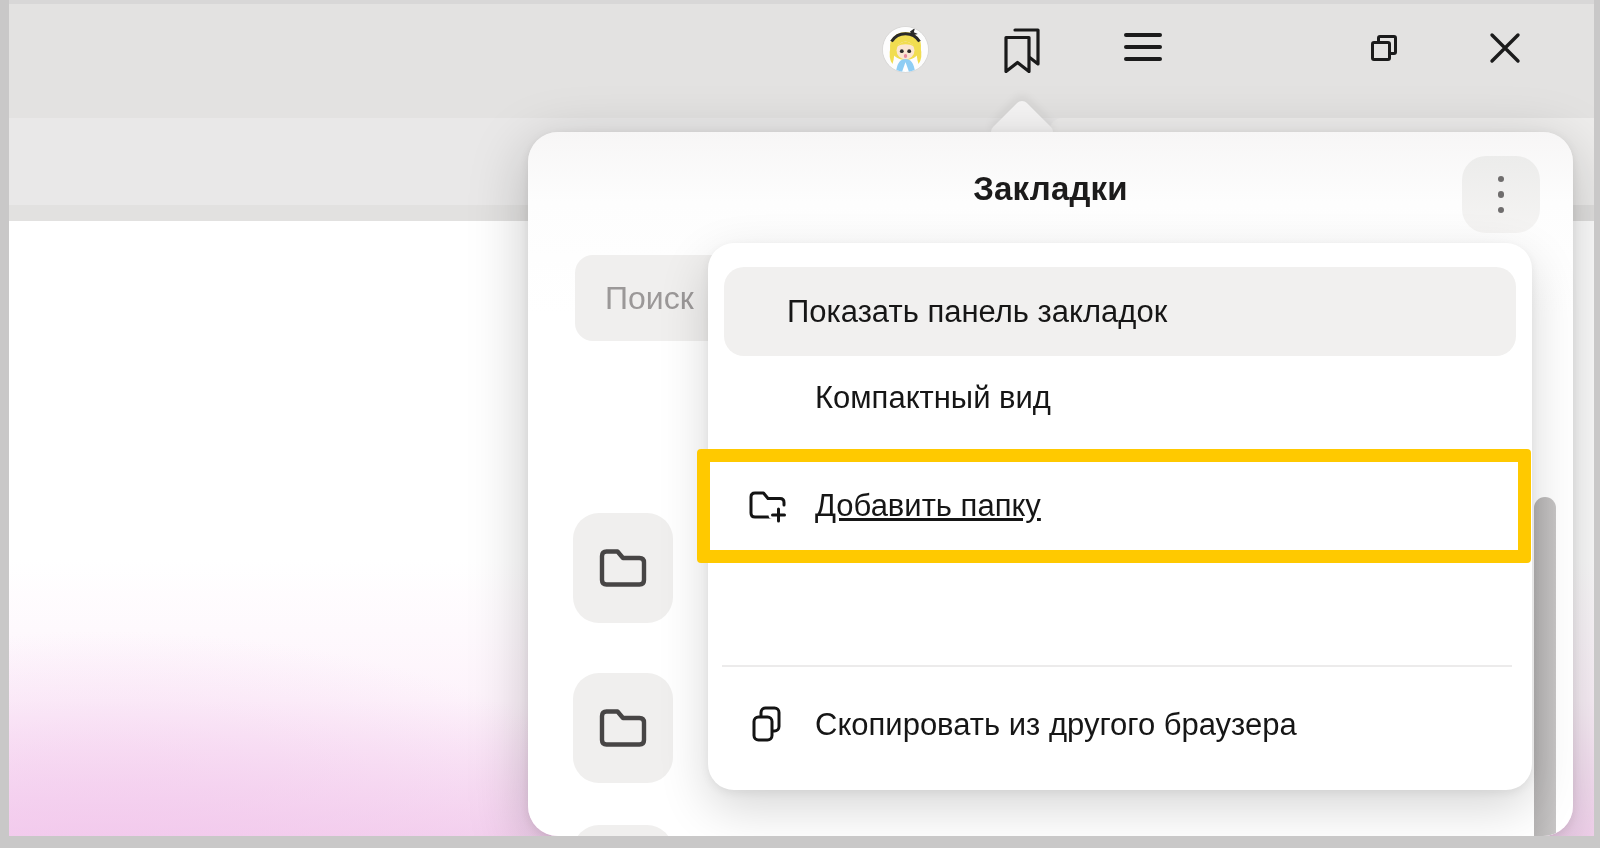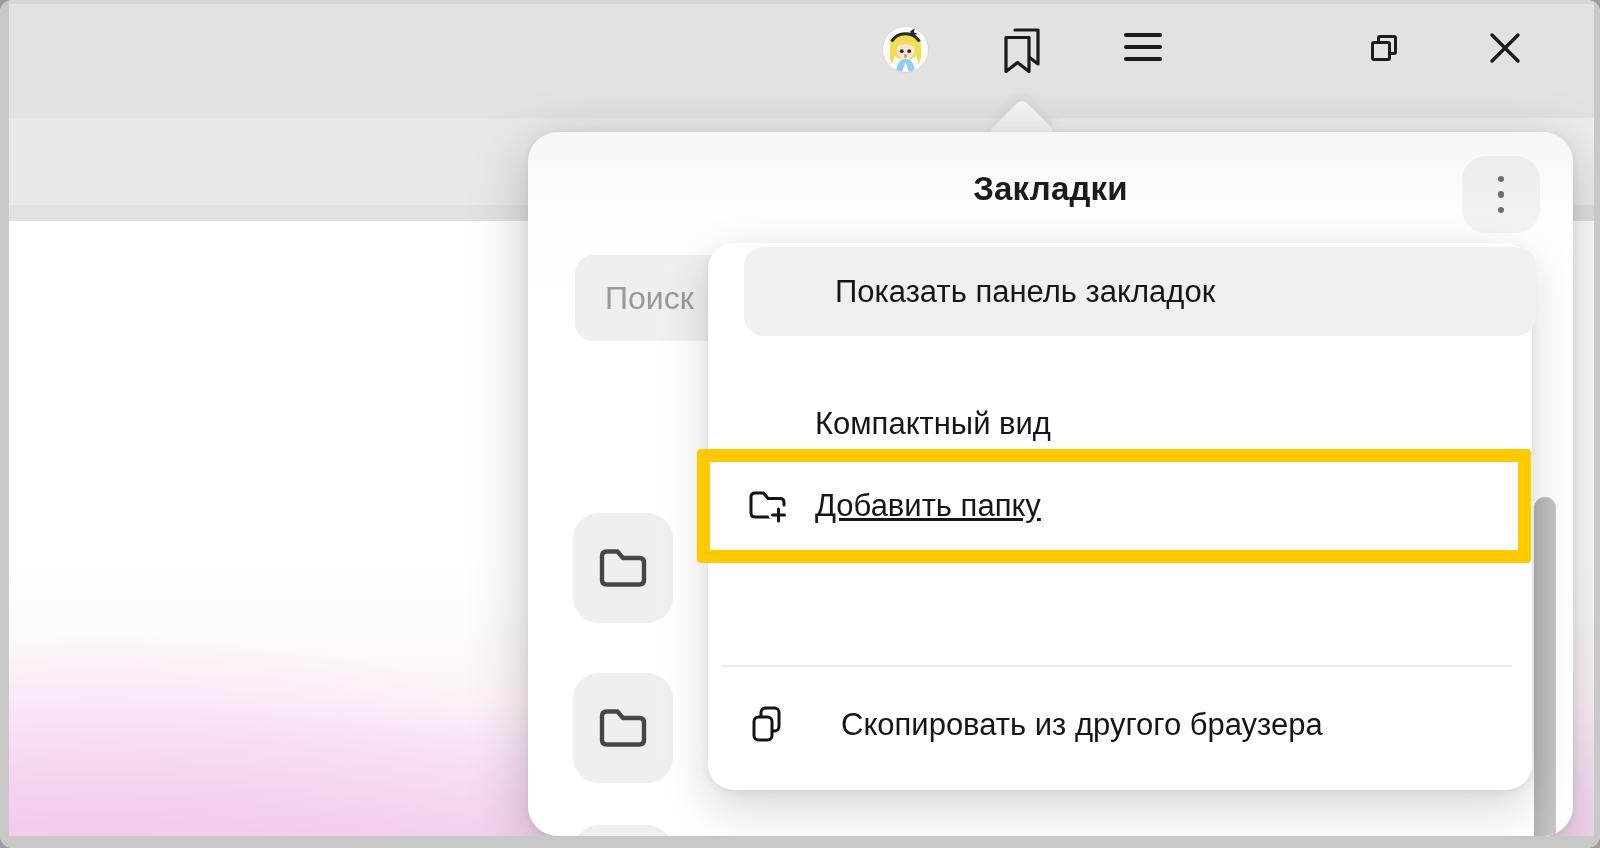--- a/index.html
+++ b/index.html
@@ -1,20 +1,19 @@
 <!DOCTYPE html>
 <html style="--accent-yellow: #FFC900; --hover-gray: #F1F0EF; --search-bg: #F0EFEE; --scrollbar-gray: #BDBBBB; --pink-gradient: #F4D4EF;"><head>
 <meta charset="utf-8">
 <style>
   html,body{margin:0;padding:0;background:#9e9d9d;}
   .stage{
     position:relative;width:1600px;height:848px;overflow:hidden;
     font-family:"Liberation Sans","DejaVu Sans",sans-serif;
     background:#e9e8e8;
-    border-radius:13px;
     -webkit-font-smoothing:antialiased;
   }
   .abs{position:absolute;}
 
   
   .border-left  {left:0;top:0;width:9px;height:848px;background:#c9c8c8;z-index:90;}
   .border-right {left:1594px;top:0;width:6px;height:848px;background:#c9c8c8;z-index:90;}
   .border-top   {left:0;top:0;width:1600px;height:4px;background:#d8d7d7;z-index:90;}
   .border-bottom{left:0;top:836px;width:1600px;height:12px;background:#c9c8c8;z-index:90;}
 
@@ -82,27 +81,27 @@
 
   
   .menu{
     left:708px;top:243px;width:824px;height:547px;border-radius:26px;background:#ffffff;
     box-shadow:0 18px 50px rgba(0,0,0,.16),0 3px 10px rgba(0,0,0,.06);
     z-index:20;
   }
   .menu-row{position:absolute;left:0;width:100%;display:flex;align-items:center;box-sizing:border-box;
     font-size:31px;color:#161616;}
   .menu-row .mi-icon{width:42px;height:44px;margin-right:27px;flex:0 0 auto;display:flex;align-items:center;justify-content:center;}
-  .row-hl{left:16px;top:4px;width:792px;height:89px;border-radius:20px;background:var(--hover-gray,#f1f0ef);
-    padding-left:91px;margin-left:20px;}
-  .row2{left:16px;top:104px;width:792px;height:101px;padding-left:91px;margin-top:26px;}
+  .row-hl{left:16px;top:24px;width:792px;height:89px;border-radius:20px;background:var(--hover-gray,#f1f0ef);
+    padding-left:63px;}
+  .row2{left:16px;top:104px;width:792px;height:101px;padding-left:91px;}
   .row3{top:214px;height:98px;padding-left:38px;text-decoration:underline;}
   .row4{top:320px;height:92px;padding-left:38px;}
   .menu-divider{left:14px;top:422px;width:790px;height:2px;background:#ecebeb;}
-  .row5{top:432px;height:100px;padding-left:38px;gap:26px;}
+  .row5{top:432px;height:100px;padding-left:38px;}
   .highlight-ring{
     left:-11px;top:206px;width:834px;height:114px;box-sizing:border-box;
     border:13px solid var(--accent-yellow,#FFC900);border-radius:4px;z-index:3;pointer-events:none;
   }
   .menu-label{white-space:nowrap;}
 </style>
 </head>
 <body>
 
 <div class="stage">

